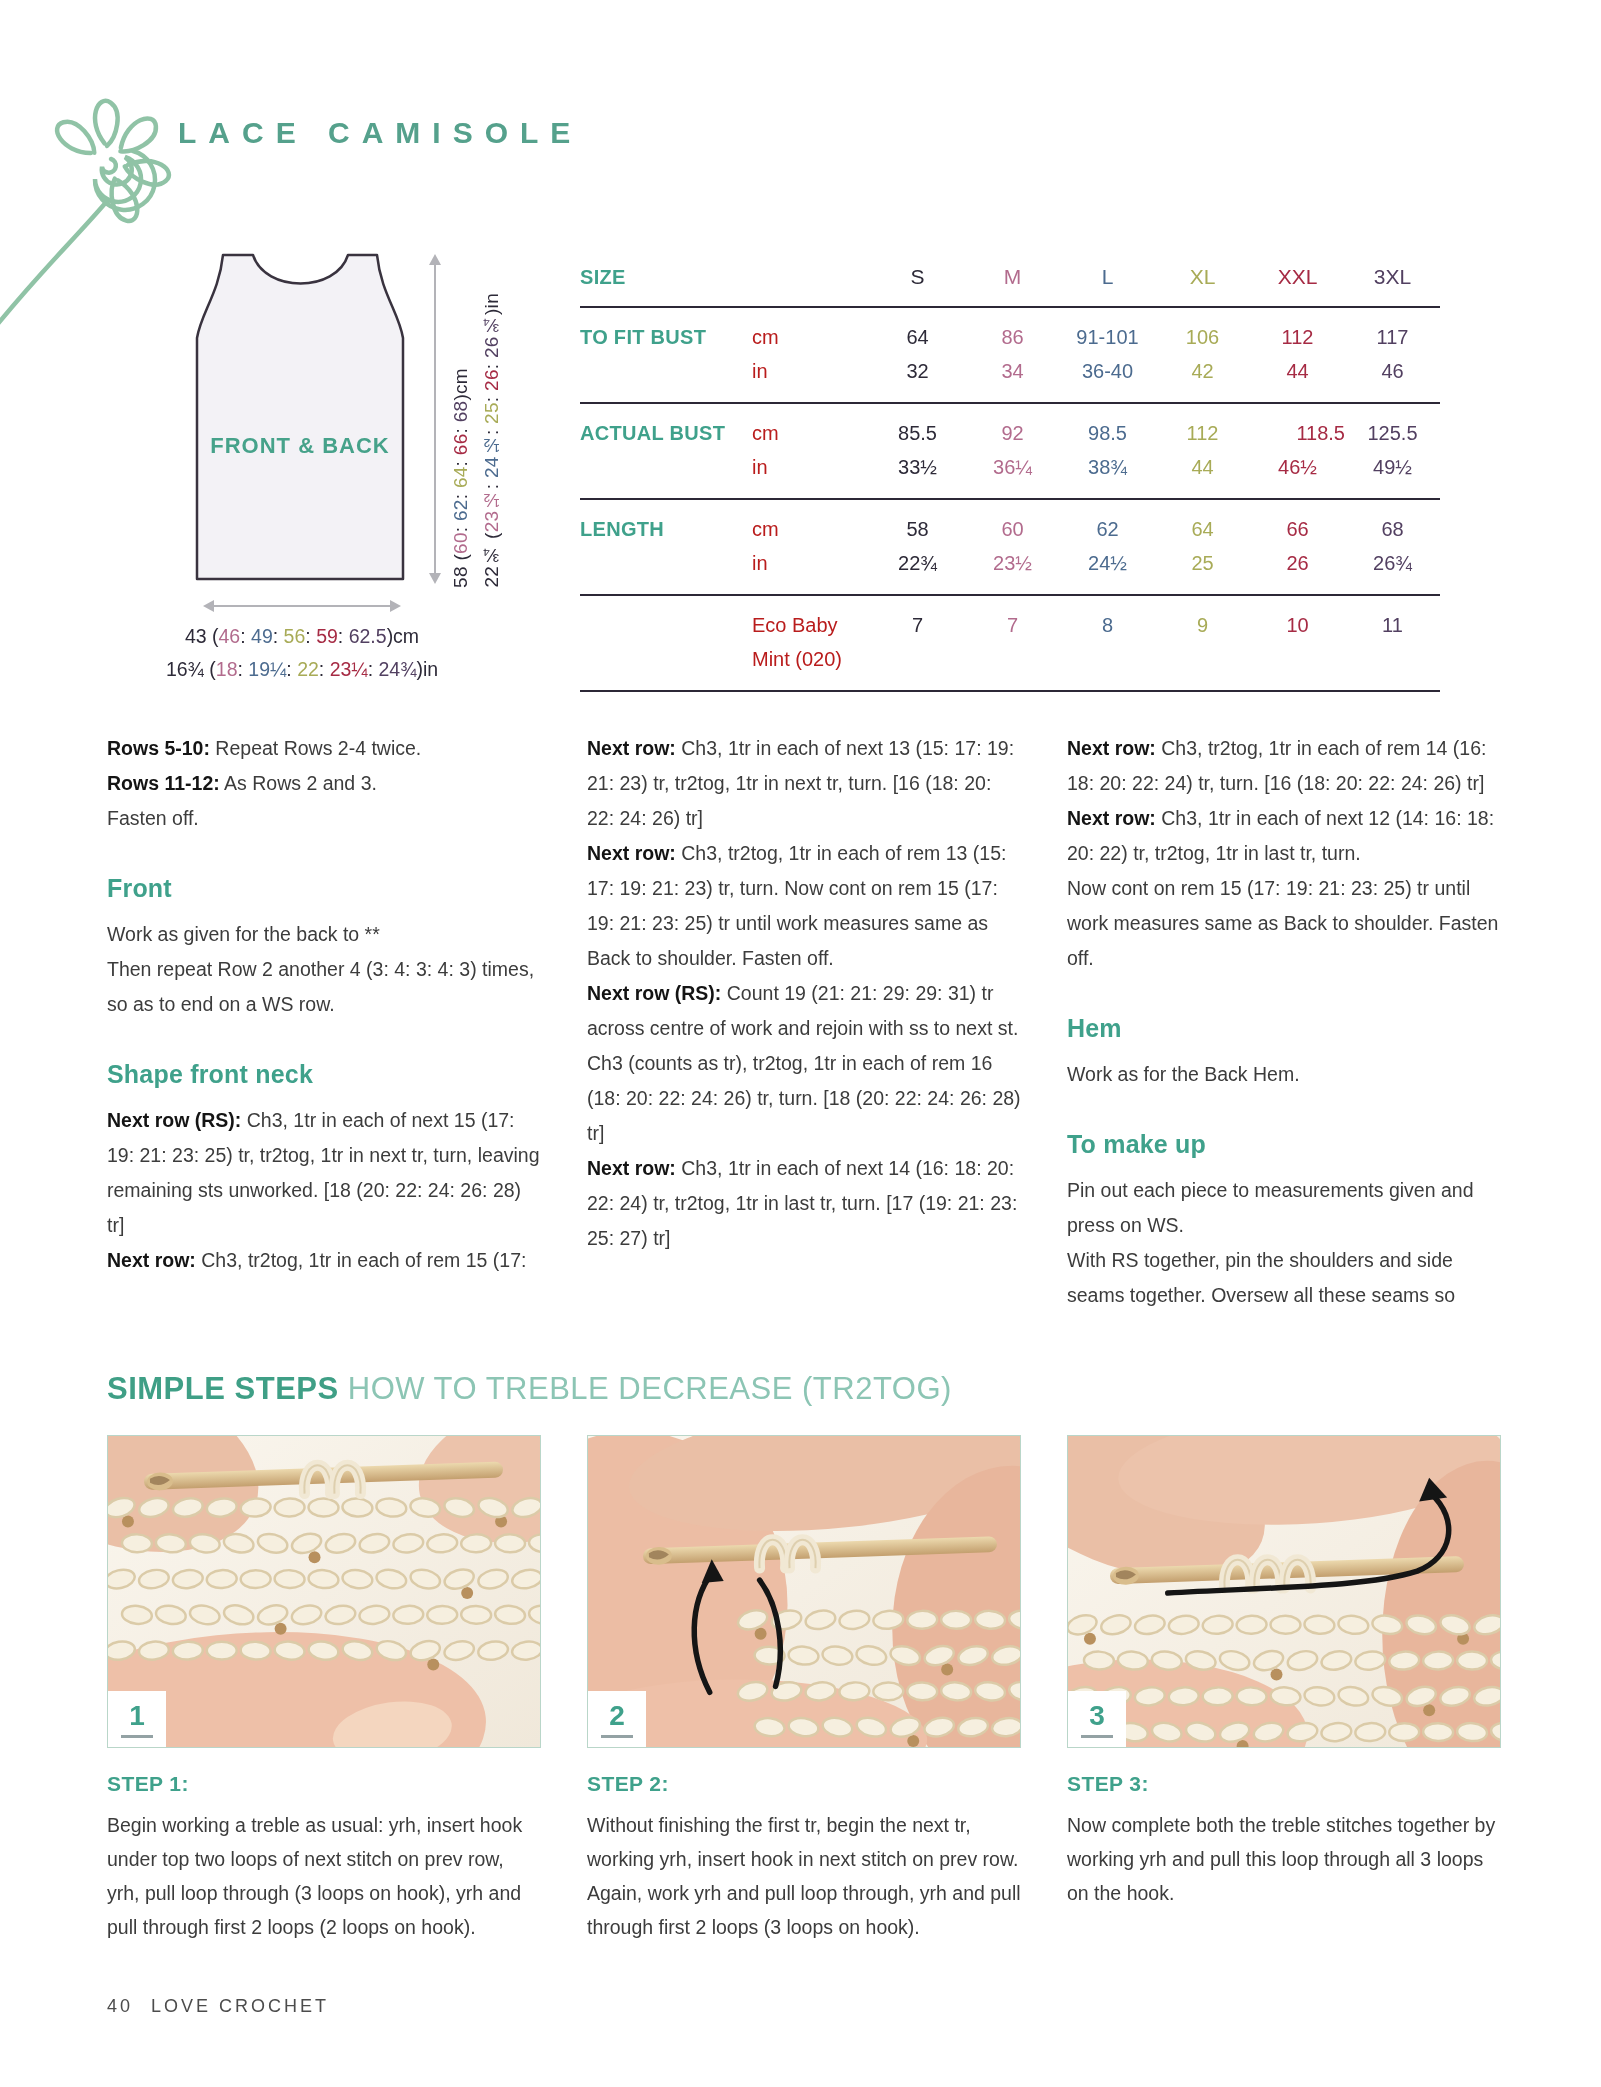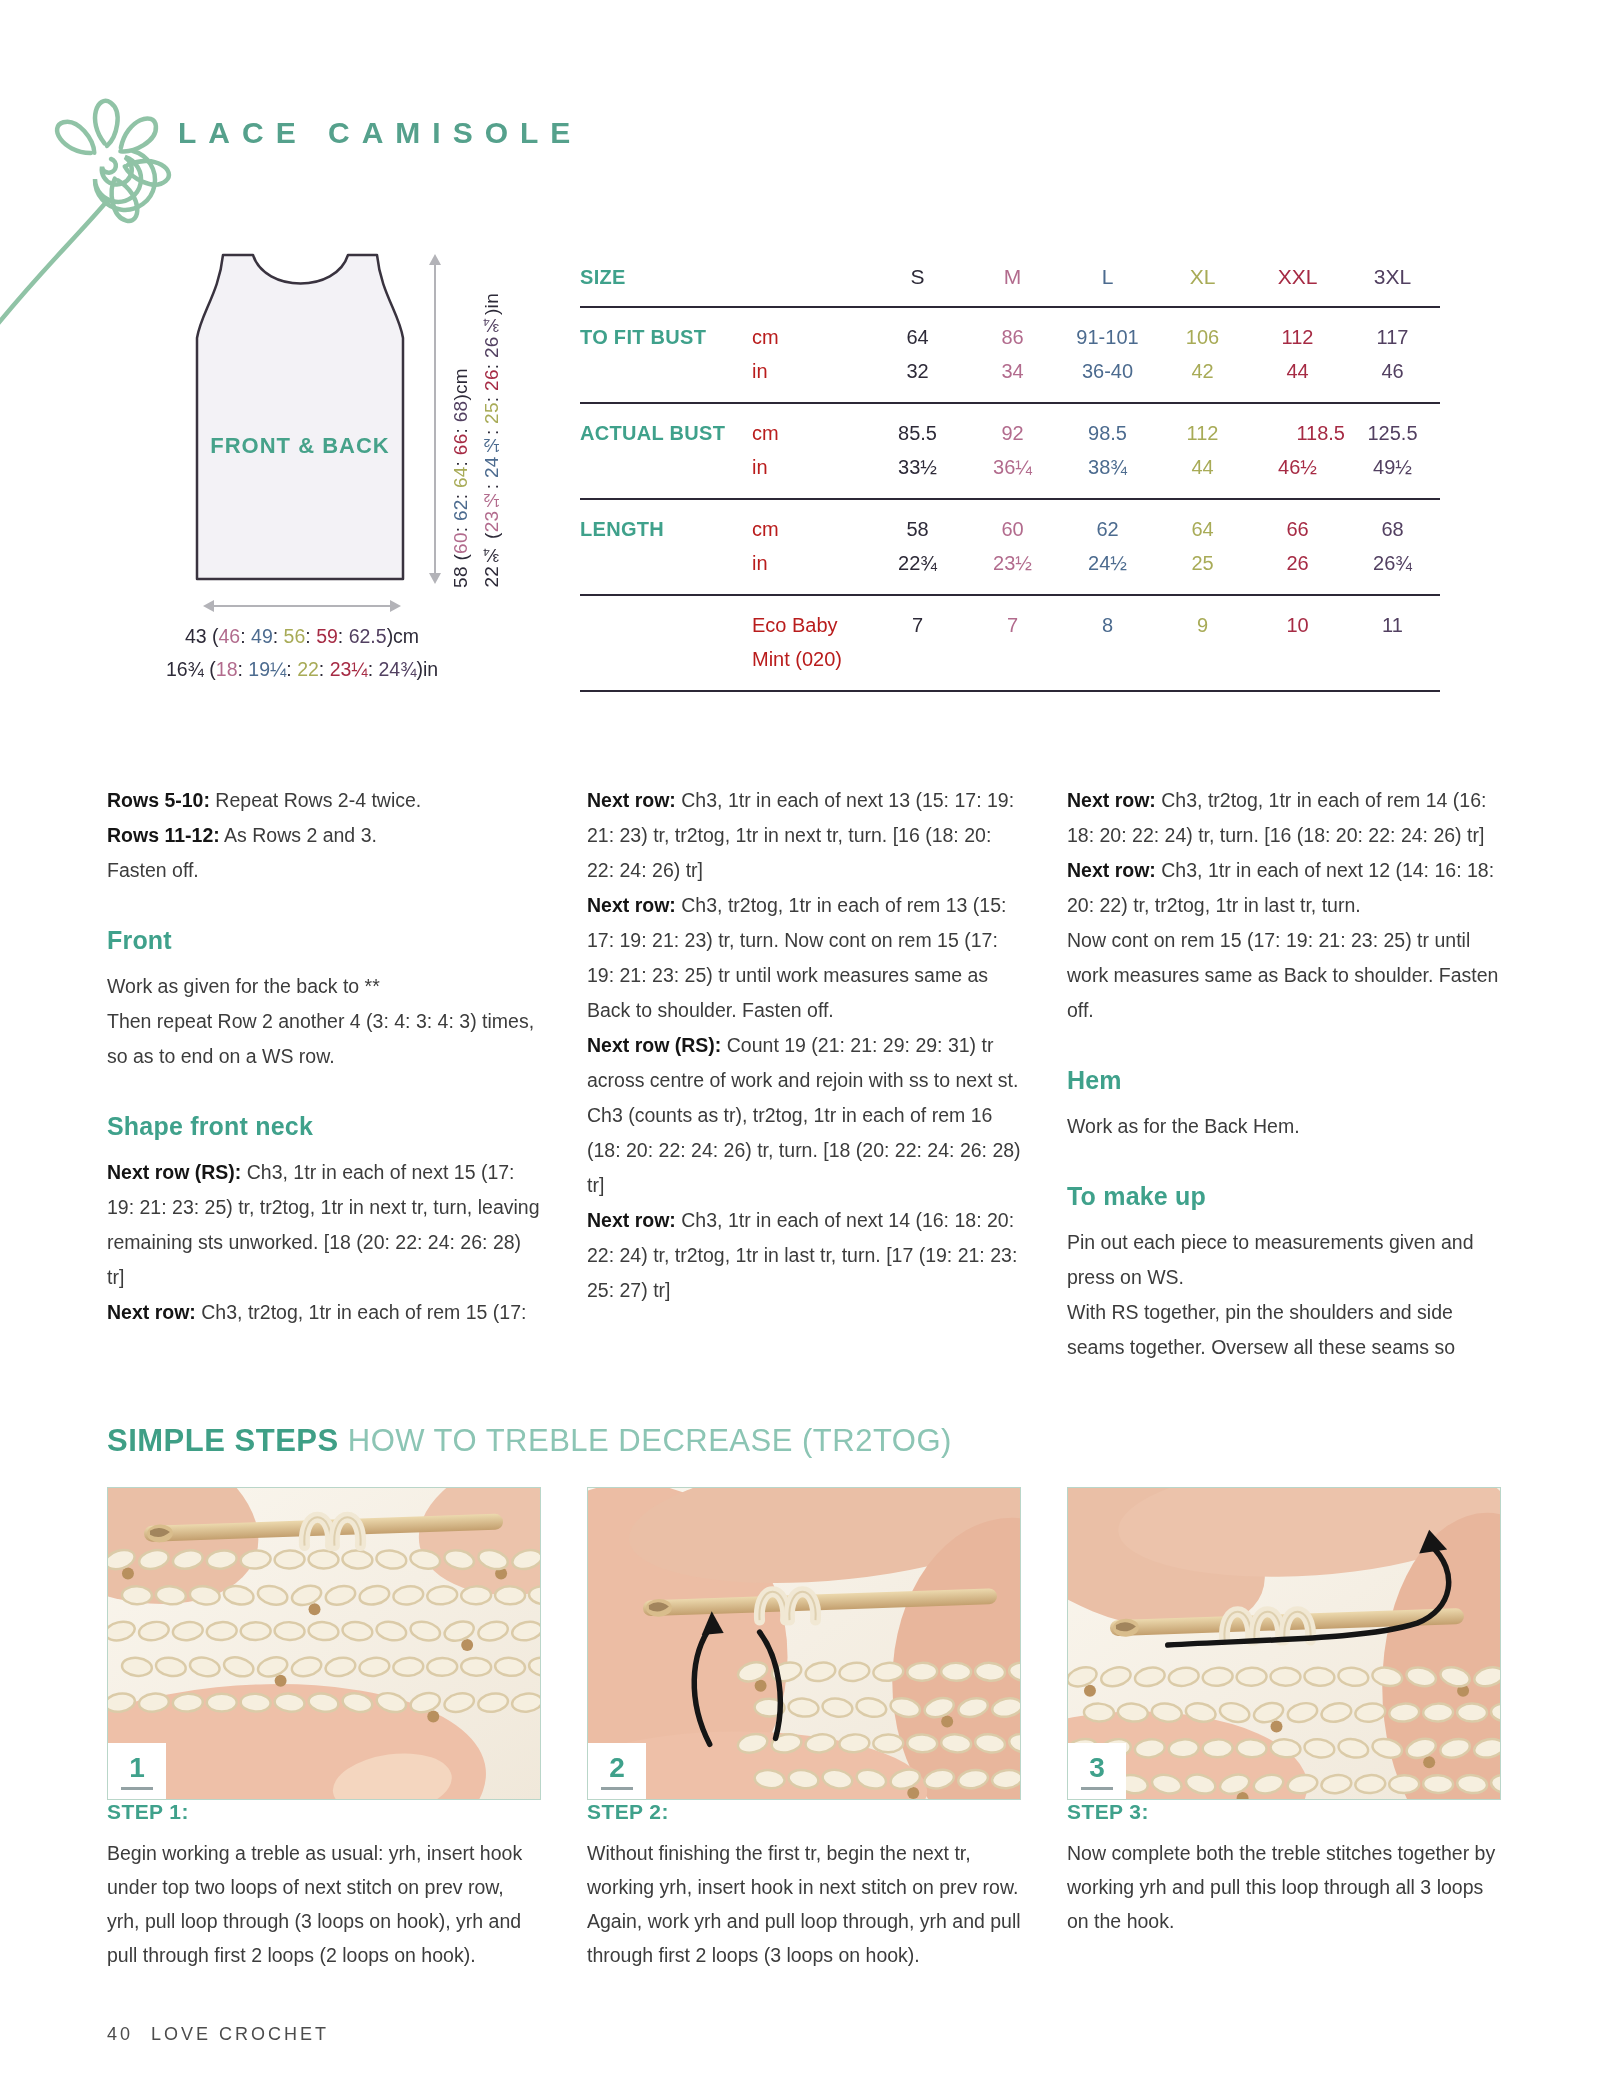--- a/index.html
+++ b/index.html
@@ -35,36 +35,36 @@
   .trow { display:grid; grid-template-columns:172px 118px repeat(6,1fr); align-items:start; }
   .tcell { font-size:20px; line-height:34px; }
   .tlabel { color:#3fa18b; font-weight:bold; letter-spacing:0.3px; }
   .tunit { color:#b91c1c; }
   .tval { text-align:center; }
   .thead { padding:10px 0 12px; border-bottom:2px solid #2c2836; }
   .thead .tval { font-size:21px; }
   .tsection { padding:12px 0 14px; border-bottom:2px solid #2c2836; }
 
   
-  .pattern-grid { display:grid; grid-template-columns:repeat(3,1fr); column-gap:46px; margin-top:90px; }
+  .pattern-grid { display:grid; grid-template-columns:repeat(3,1fr); column-gap:46px; margin-top:38px; }
   .pattern-col p { font-size:19.5px; line-height:35px; color:#3c3c3c; }
   .pattern-col .bld { font-weight:bold; color:#141414; }
   .pattern-col h3 { color:#3fa18b; font-size:25px; font-weight:bold; margin:38px 0 14px; letter-spacing:0.2px; }
 
   
   .steps-header { margin-top:58px; font-size:31px; }
   .steps-header .sh-bold { color:#3f9f86; font-weight:bold; letter-spacing:0.5px; }
   .steps-header .sh-light { color:#8cc5b4; font-weight:normal; letter-spacing:0.5px; }
   .steps-grid { display:grid; grid-template-columns:repeat(3,1fr); column-gap:46px; margin-top:28px; }
   .photo { position:relative; width:100%; height:313px; border:1px solid #b9d6c9; background:#f4ede0; overflow:hidden; }
   .photo svg { width:100%; height:100%; display:block; }
   .badge { position:absolute; left:0; bottom:0; width:58px; height:56px; background:#ffffff;
     display:flex; align-items:center; justify-content:center; }
   .badge-num { color:#3fa18b; font-weight:bold; font-size:28px; border-bottom:3px solid #93a2a4; padding:0 8px 3px; }
-  .step-label { color:#3fa18b; font-weight:bold; font-size:21px; letter-spacing:0.4px; }
+  .step-label { margin-top:24px; color:#3fa18b; font-weight:bold; font-size:21px; letter-spacing:0.4px; }
   .step-text { margin-top:12px; font-size:19.5px; line-height:34px; color:#3c3c3c; }
 
   
   .footer { margin-top:52px; padding-bottom:40px; font-size:18px; color:#4c4c4c; letter-spacing:3px; }
   .footer .fpage { margin-right:18px; }
 </style>
 </head>
 <body>
 
 <svg class="flower-svg" viewBox="0 0 260 310">

